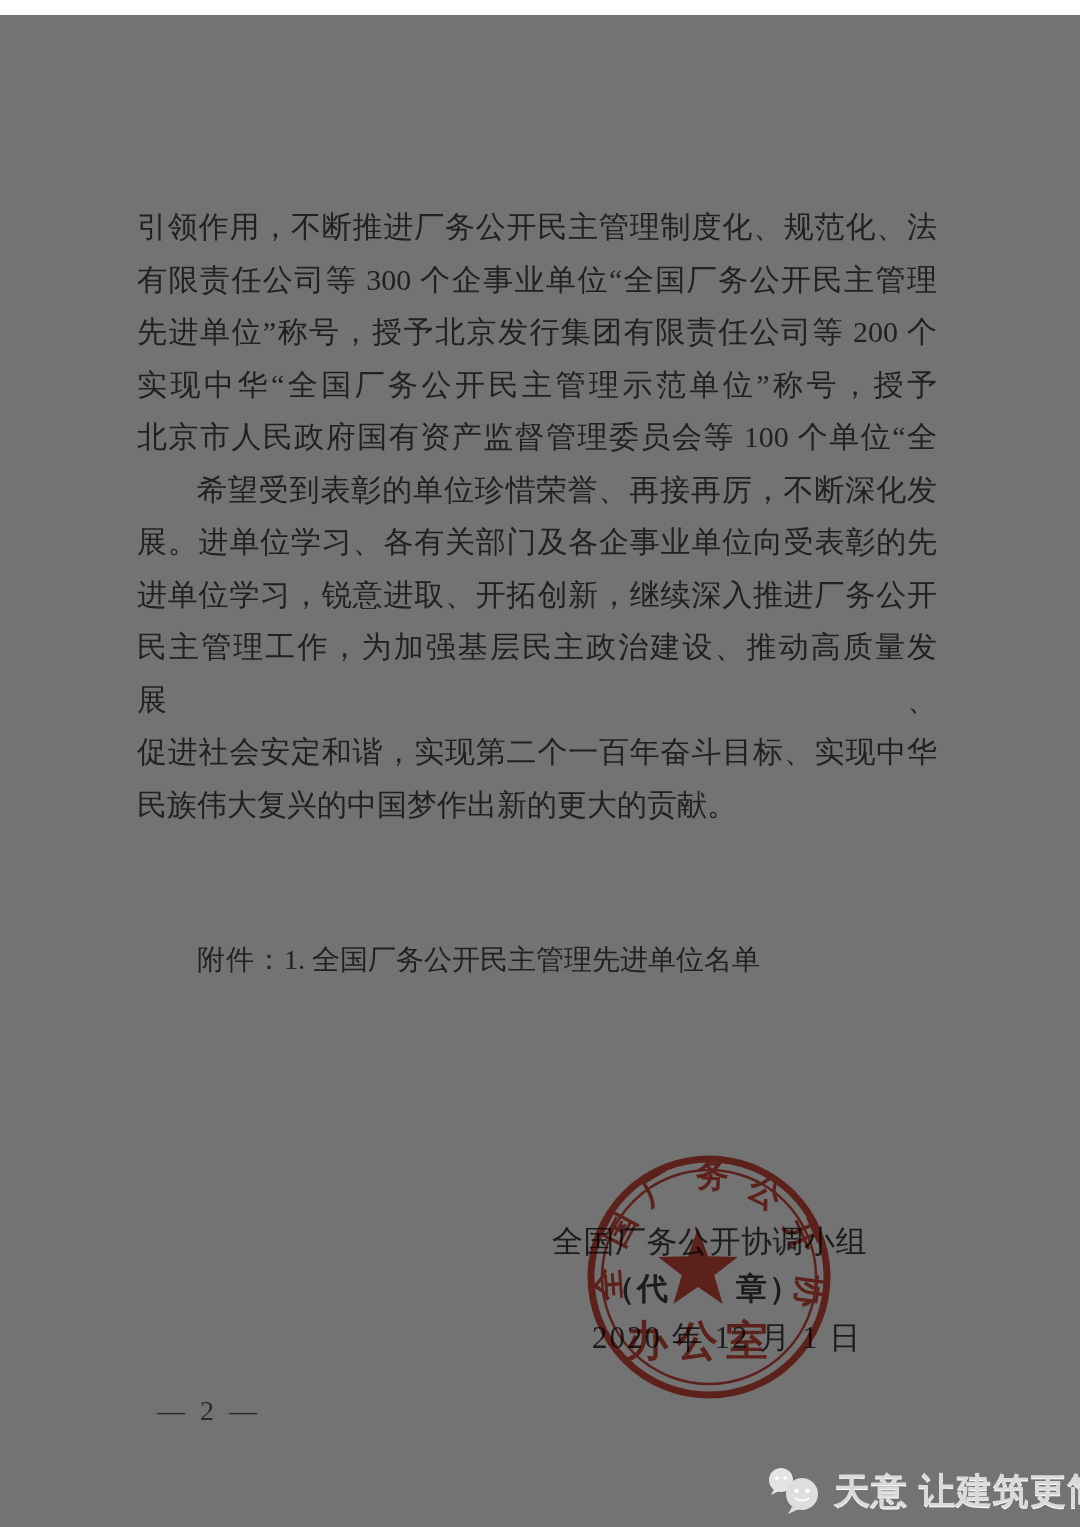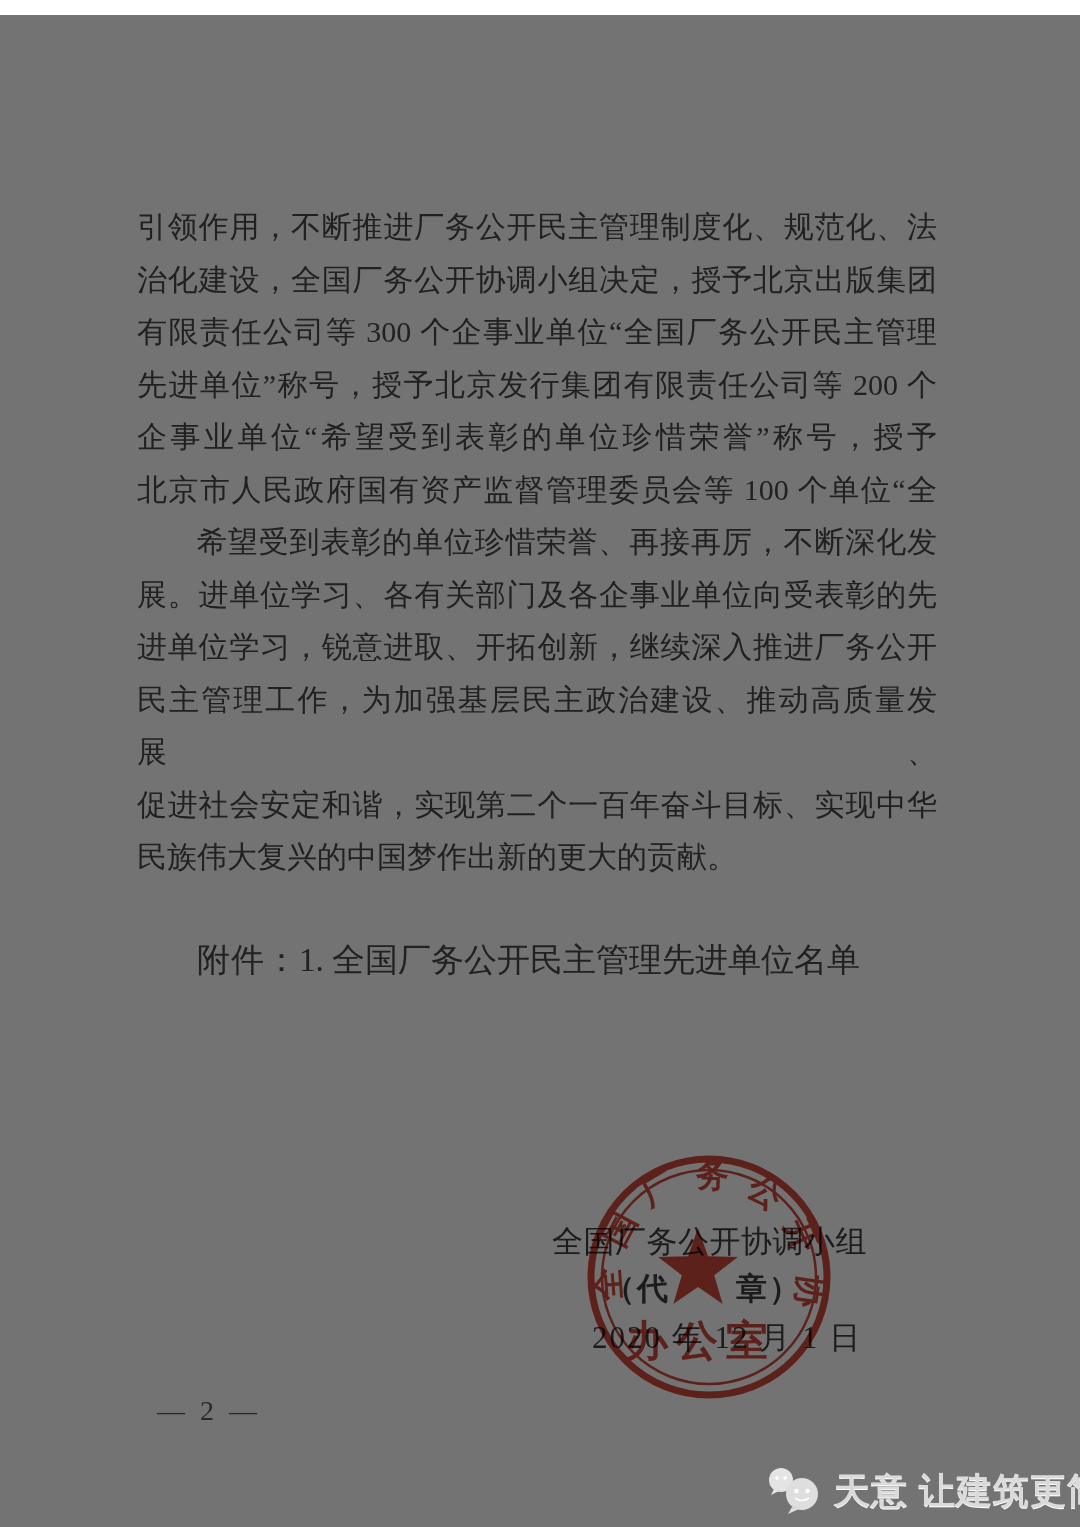--- a/index.html
+++ b/index.html
@@ -22,21 +22,21 @@
     text-align:justify;
     text-align-last:justify;
     text-justify:inter-character;
     white-space:normal;
   }
   .tline.end{text-align-last:left;}
   .tline.ind{text-indent:60px;}
   
   .attach{
     position:absolute;left:197px;top:919px;
-    font-size:33px;line-height:52.5px;
+    font-size:28px;line-height:52.5px;
     display:flex;align-items:center;
   }
   .attach-label{white-space:nowrap;letter-spacing:1px;}
   .attach-items{white-space:nowrap;}
   
   .sig-line{position:absolute;white-space:nowrap;font-size:31px;color:#1c1c1c;z-index:2;}
   .sig-org{left:552px;top:1206px;letter-spacing:0.5px;}
   .sig-note{left:604px;top:1253px;letter-spacing:2px;font-weight:bold;}
   .sig-date{left:592px;top:1302px;letter-spacing:2px;}
   
@@ -63,24 +63,23 @@
   }
   .wm-icon{width:58px;height:52px;}
 </style>
 </head>
 <body>
 
 <div class="page">
 
   <div class="body-text">
     <div class="tline">引领作用，不断推进厂务公开民主管理制度化、规范化、法</div>
-    <div class="tline">治化建设，全国厂务公开协调小组决定，授予北京出版集团</div>
     <div class="tline">有限责任公司等 300 个企事业单位“全国厂务公开民主管理</div>
     <div class="tline">先进单位”称号，授予北京发行集团有限责任公司等 200 个</div>
-    <div class="tline">企事业单位“希望受到表彰的单位珍惜荣誉”称号，授予</div>
+    <div class="tline">实现中华“全国厂务公开民主管理示范单位”称号，授予</div>
     <div class="tline">北京市人民政府国有资产监督管理委员会等 100 个单位“全</div>
     <div class="tline ind">希望受到表彰的单位珍惜荣誉、再接再厉，不断深化发</div>
     <div class="tline">展。进单位学习、各有关部门及各企事业单位向受表彰的先</div>
     <div class="tline">进单位学习，锐意进取、开拓创新，继续深入推进厂务公开</div>
     <div class="tline">民主管理工作，为加强基层民主政治建设、推动高质量发展、</div>
     <div class="tline">促进社会安定和谐，实现第二个一百年奋斗目标、实现中华</div>
     <div class="tline end">民族伟大复兴的中国梦作出新的更大的贡献。</div>
   </div>
 
   <div class="attach">

